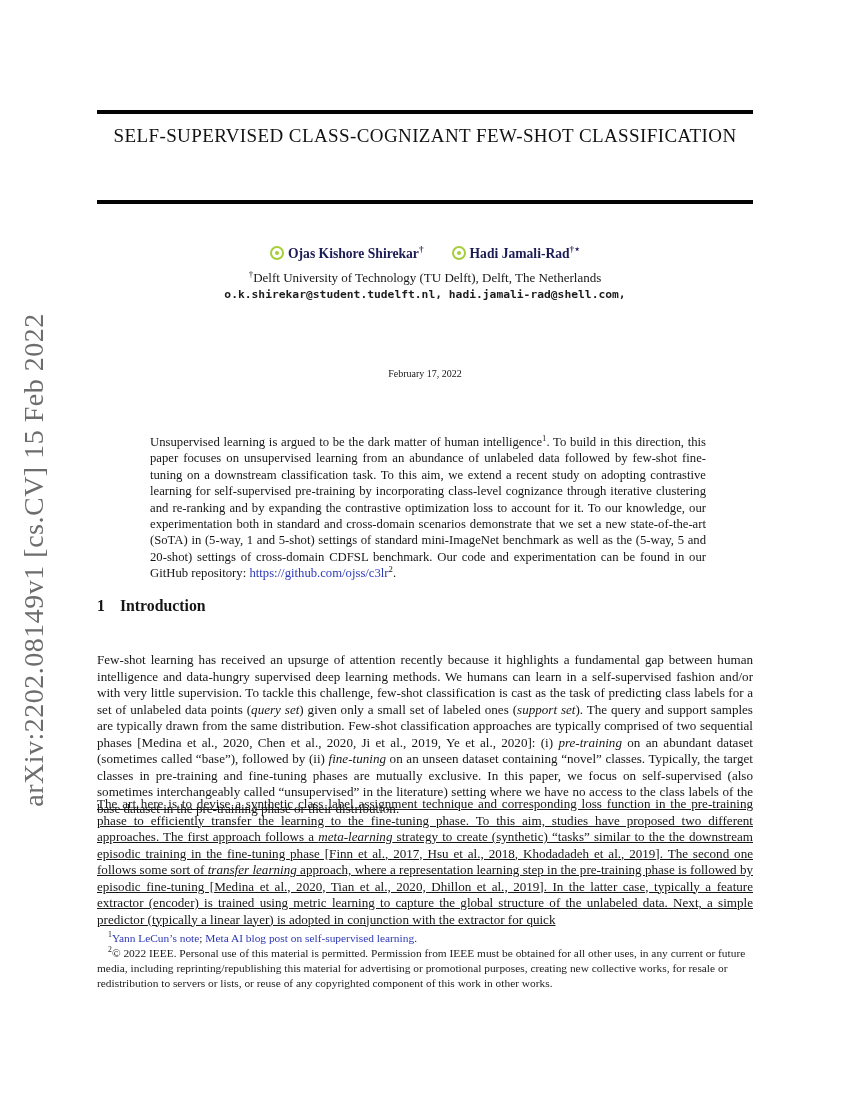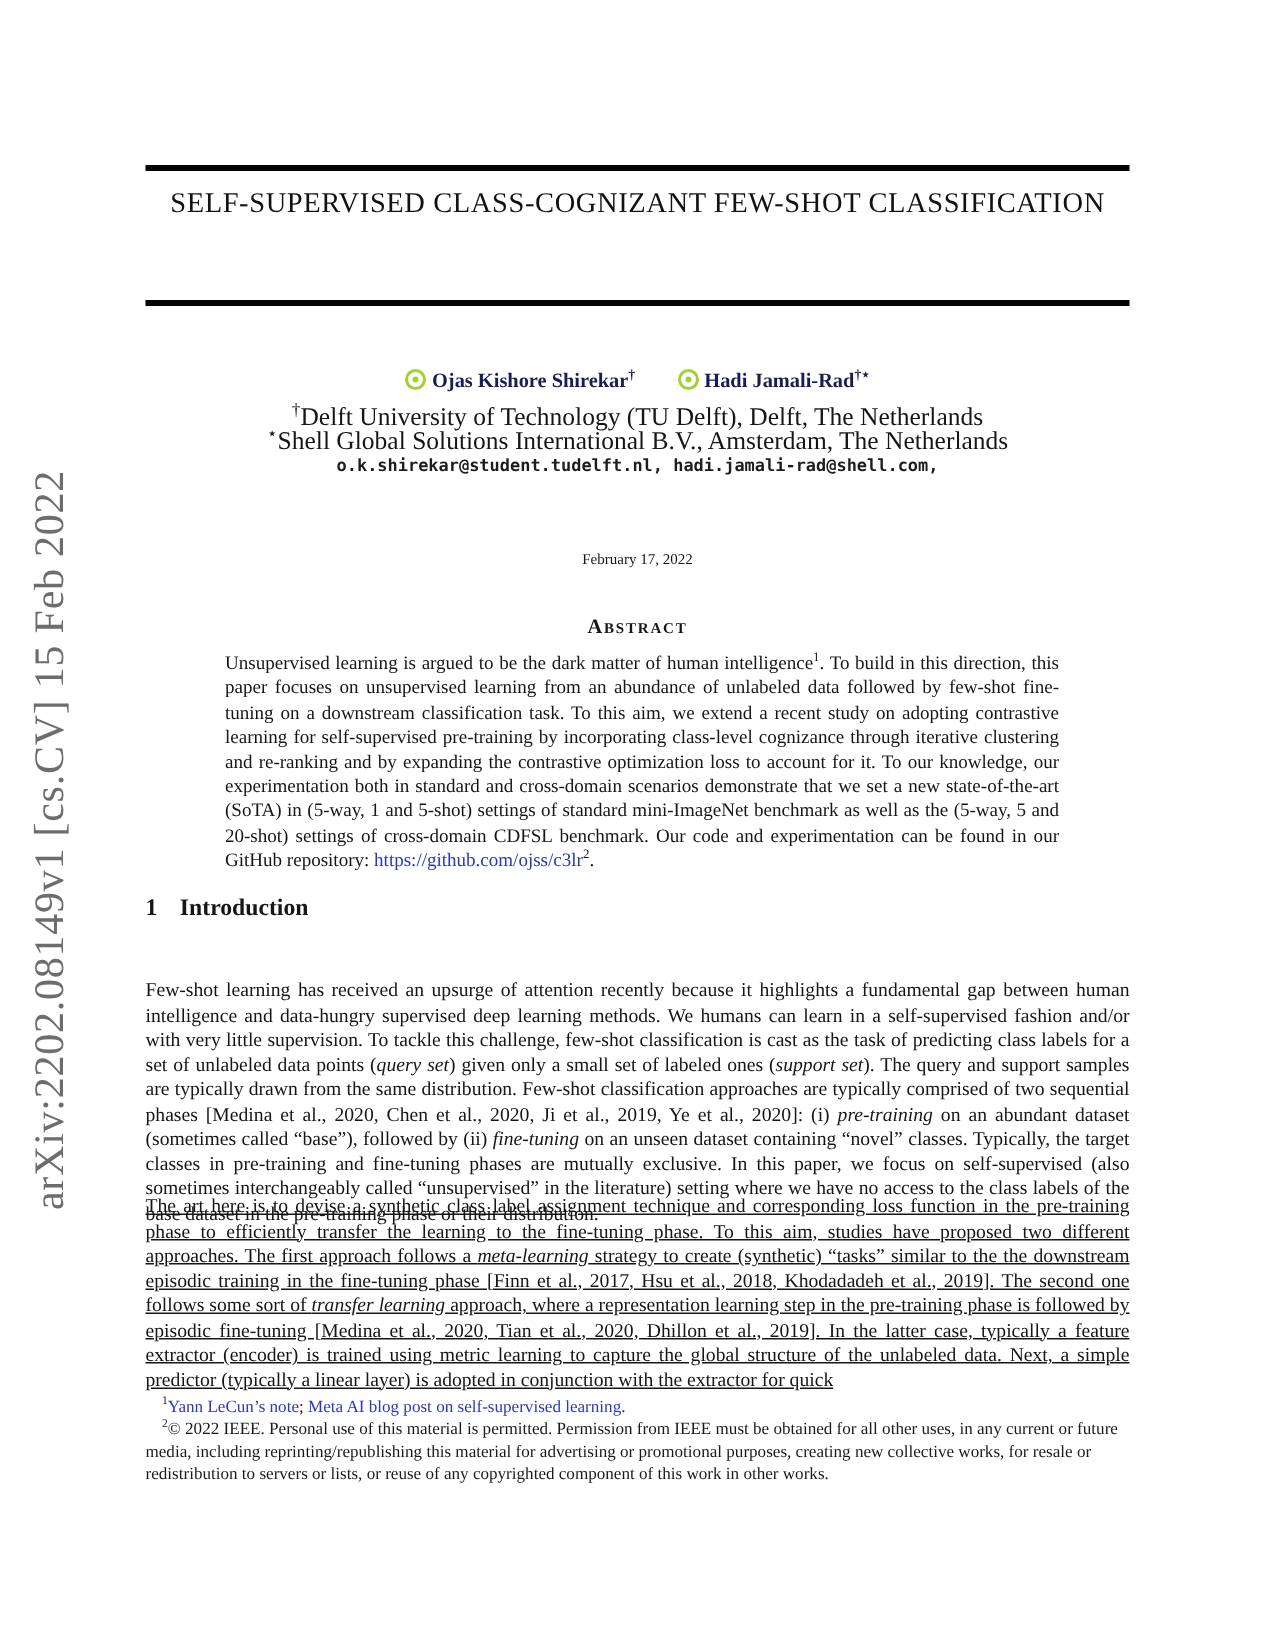--- a/index.html
+++ b/index.html
@@ -26,21 +26,21 @@
   .author{display:inline-block;margin:0 14px;font-weight:bold;color:var(--author-name,#1b1b55);}
   .orcid{
     display:inline-block;width:10px;height:10px;border-radius:50%;
     background:#ffffff;border:2px solid var(--orcid-green,#a6ce39);
     position:relative;vertical-align:-2px;margin-right:4px;
   }
   .orcid::after{
     content:"";position:absolute;left:3px;top:3px;width:4px;height:4px;
     border-radius:50%;background:var(--orcid-green,#a6ce39);
   }
-  .affil{font-size:17px;line-height:15.8px;}
+  .affil{font-size:13px;line-height:15.8px;}
   .affil sup,.author sup{font-size:68%;}
   .emails{
     font-family:"DejaVu Sans Mono","Liberation Mono",monospace;
     font-size:11.3px;line-height:15.5px;margin-top:1px;color:#1d1d1d;font-weight:bold;
   }
   .date{top:368px;text-align:center;font-size:10px;}
   .abstract-head{
     top:410px;text-align:center;font-weight:bold;font-size:13.6px;
     font-variant:small-caps;letter-spacing:1.2px;
   }
@@ -68,27 +68,25 @@
 
   <div class="rule rule1"></div>
   <h1 class="col title" style="margin:0;font-weight:normal;">SELF-SUPERVISED CLASS-COGNIZANT FEW-SHOT CLASSIFICATION</h1>
   <div class="rule rule2"></div>
 
   <div class="col authors">
     <div class="author-line">
       <span class="author"><span class="orcid"></span><span>Ojas Kishore Shirekar</span><sup>†</sup></span><span class="author"><span class="orcid"></span><span>Hadi Jamali-Rad</span><sup>†⋆</sup></span>
     </div>
     <div class="affil"><sup>†</sup><span>Delft University of Technology (TU Delft), Delft, The Netherlands</span></div>
-    <div class="affil"><sup>⋆</sup><span>Shell Global Solutions International B.V., Amsterdam, The Netherlands</span></div>
     <div class="emails">o.k.shirekar@student.tudelft.nl, hadi.jamali-rad@shell.com,</div>
   </div>
 
   <div class="col date">February 17, 2022</div>
 
-  <div class="col abstract-head">Abstract</div>
   <div class="abstract-body" style="position:absolute;"><span>Unsupervised learning is argued to be the dark matter of human intelligence</span><sup>1</sup><span>. To build in this direction, this paper focuses on unsupervised learning from an abundance of unlabeled data followed by few-shot fine-tuning on a downstream classification task. To this aim, we extend a recent study on adopting contrastive learning for self-supervised pre-training by incorporating class-level cognizance through iterative clustering and re-ranking and by expanding the contrastive optimization loss to account for it. To our knowledge, our experimentation both in standard and cross-domain scenarios demonstrate that we set a new state-of-the-art (SoTA) in (5-way, 1 and 5-shot) settings of standard mini-ImageNet benchmark as well as the (5-way, 5 and 20-shot) settings of cross-domain CDFSL benchmark. Our code and experimentation can be found in our GitHub repository:  </span><span class="link">https://github.com/ojss/c3lr</span><sup>2</sup><span>.</span></div>
 
   <div class="col section-head">
     <span class="secnum">1</span><span>Introduction</span>
   </div>
 
   <div class="col para para1"><span>Few-shot learning has received an upsurge of attention recently because it highlights a fundamental gap between human intelligence and data-hungry supervised deep learning methods. We humans can learn in a self-supervised fashion and/or with very little supervision. To tackle this challenge, few-shot classification is cast as the task of predicting class labels for a set of unlabeled data points (</span><i>query set</i><span>) given only a small set of labeled ones (</span><i>support set</i><span>). The query and support samples are typically drawn from the same distribution. Few-shot classification approaches are typically comprised of two sequential phases [Medina et al., 2020, Chen et al., 2020, Ji et al., 2019, Ye et al., 2020]: (i) </span><i>pre-training</i><span> on an abundant dataset (sometimes called “base”), followed by (ii) </span><i>fine-tuning</i><span> on an unseen dataset containing “novel” classes. Typically, the target classes in pre-training and fine-tuning phases are mutually exclusive. In this paper, we focus on self-supervised (also sometimes interchangeably called “unsupervised” in the literature) setting where we have no access to the class labels of the base dataset in the pre-training phase or their distribution.</span></div>
   <div class="col para para2"><span>The art here is to devise a synthetic class label assignment technique and corresponding loss function in the pre-training phase to efficiently transfer the learning to the fine-tuning phase. To this aim, studies have proposed two different approaches. The first approach follows a </span><i>meta-learning</i><span> strategy to create (synthetic) “tasks” similar to the the downstream episodic training in the fine-tuning phase [Finn et al., 2017, Hsu et al., 2018, Khodadadeh et al., 2019]. The second one follows some sort of </span><i>transfer learning</i><span> approach, where a representation learning step in the pre-training phase is followed by episodic fine-tuning [Medina et al., 2020, Tian et al., 2020, Dhillon et al., 2019]. In the latter case, typically a feature extractor (encoder) is trained using metric learning to capture the global structure of the unlabeled data. Next, a simple predictor (typically a linear layer) is adopted in conjunction with the extractor for quick</span></div>
 
   <div class="col footnotes">

